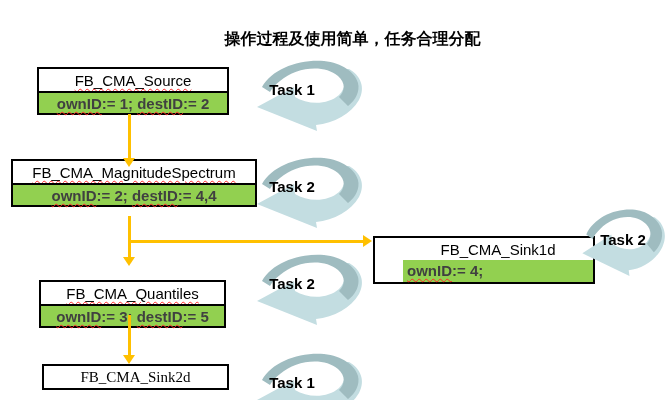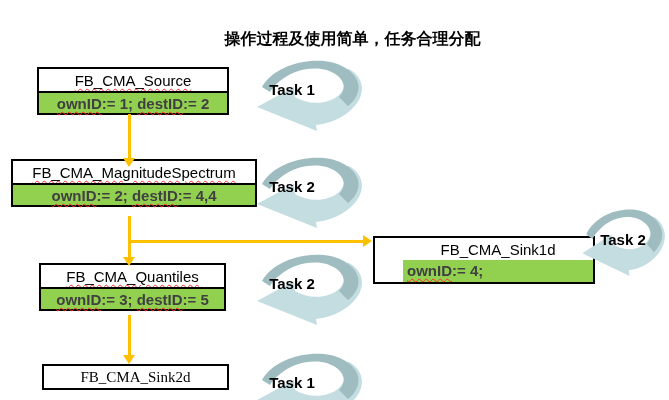--- a/index.html
+++ b/index.html
@@ -12,21 +12,21 @@
   
   .fb{position:absolute;border:2px solid #000;background:#fff;}
   .fb-title{height:22px;line-height:23px;text-align:center;font-size:15px;color:#000000;
             white-space:nowrap;overflow:hidden;}
   .fb-green{height:20px;line-height:21px;background:var(--green);border-top:2px solid #000;
             font-weight:bold;font-size:15px;text-align:center;color:#404040;white-space:nowrap;}
   .fb.left-params .fb-green{text-align:left;padding-left:4px;}
   .fb.no-divider .fb-green{border-top:none;height:22px;line-height:22px;}
   .b1{left:37px;top:43px;width:188px;}
   .b2{left:11px;top:135px;width:242px;}
-  .b3{left:39px;top:239px;width:183px;}
+  .b3{left:39px;top:256px;width:183px;}
   .b4{left:42px;top:340px;width:183px;font-family:Liberation Serif, serif;}
   .b5{left:373px;top:212px;width:190px;padding-left:28px;}
 
   
   .sq{text-decoration-line:underline;text-decoration-style:wavy;
       text-decoration-color:var(--squiggle);text-decoration-thickness:1px;
       text-underline-offset:2px;}
 
   
   .vline{position:absolute;width:3px;background:var(--arrow);}

